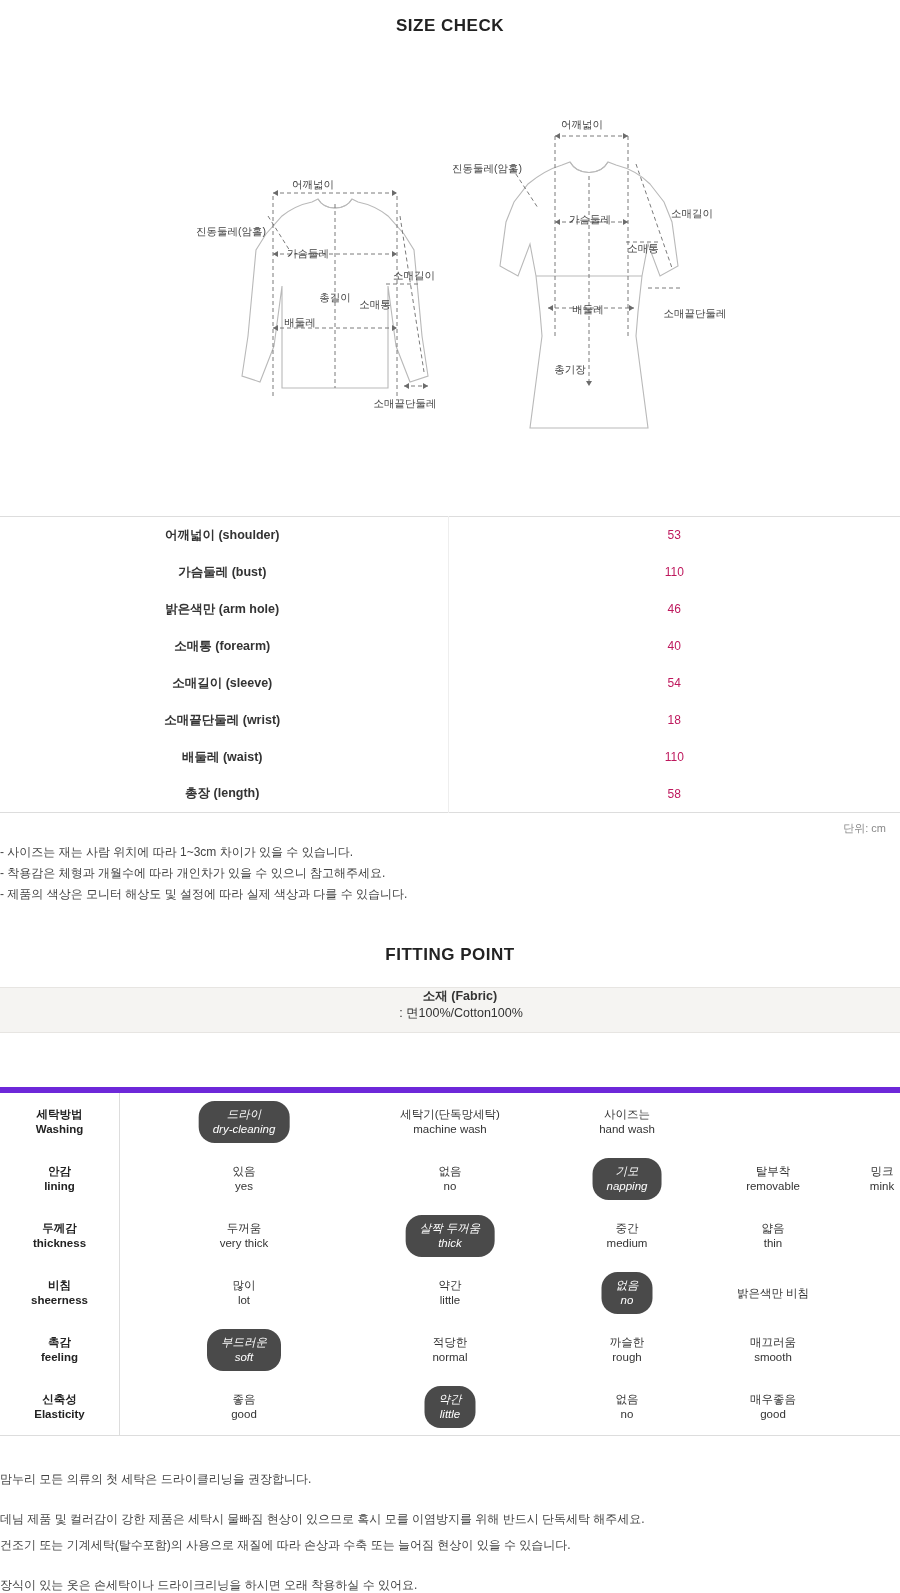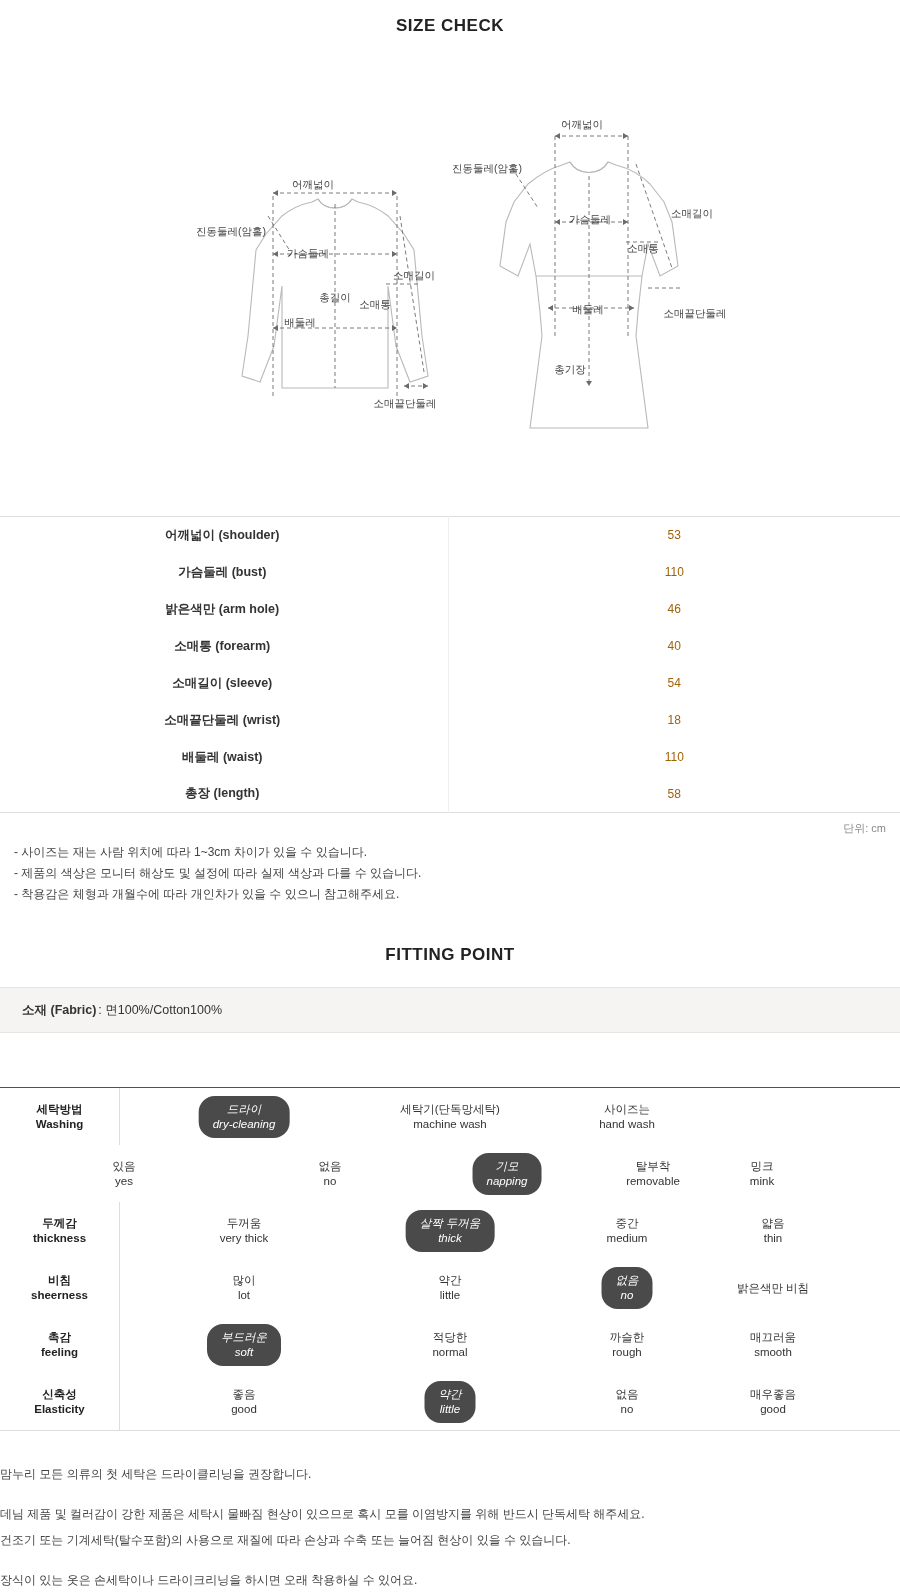--- a/index.html
+++ b/index.html
@@ -52,64 +52,65 @@
   .size-table td.label {
     width: 448px;
     text-align: center;
     font-weight: bold;
     border-right: 1px solid #eeeeee;
     padding-right: 4px;
   }
   .size-table td.value {
     text-align: center;
     font-size: 12px;
-    color: #a16207;
+    color: #be185d;
     width: 452px;
   }
   .size-table td.value .v { display: inline-block; width: 120px; }
   .unit-note {
     text-align: right;
     font-size: 11px;
     color: #888;
     padding: 8px 14px 0 0;
   }
   .notes {
     padding: 6px 0 0 0;
     font-size: 12px;
     line-height: 21px;
     color: #444;
   }
-  .notes div { padding-left: 14px; }
+  .notes div { padding-left: 0; }
 
   
   .fitting-title {
     text-align: center;
     font-size: 17px;
     font-weight: bold;
     color: #222;
     margin: 40px 0 22px 0;
     letter-spacing: 0.5px;
   }
   .fabric-bar {
     background: #f5f4f2;
     border-top: 1px solid #e7e5e2;
     border-bottom: 1px solid #e7e5e2;
     height: 46px;
     display: flex;
     align-items: center;
     padding-left: 22px;
     font-size: 12.5px;
     color: #333;
+    flex-direction: column;
   }
   .fabric-bar b { font-weight: bold; margin-right: 2px; }
 
   
   .matrix {
     width: 900px;
-    border-top: 1px solid #6d28d9;
+    border-top: 6px solid #6d28d9;
     border-bottom: 1px solid #dddddd;
     margin-top: 54px;
     position: relative;
   }
   .mrow {
     display: flex;
     align-items: center;
     height: 57px;
     position: relative;
   }
@@ -299,22 +300,22 @@
         <td class="label">총장 (length)</td>
         <td class="value"><span class="v">58</span></td>
       </tr>
     </tbody>
   </table>
 
   <div class="unit-note">단위: cm</div>
 
   <div class="notes">
     <div>- 사이즈는 재는 사람 위치에 따라 1~3cm 차이가 있을 수 있습니다.</div>
+    <div>- 착용감은 체형과 개월수에 따라 개인차가 있을 수 있으니 참고해주세요.</div>
     <div>- 제품의 색상은 모니터 해상도 및 설정에 따라 실제 색상과 다를 수 있습니다.</div>
-    <div>- 착용감은 체형과 개월수에 따라 개인차가 있을 수 있으니 참고해주세요.</div>
   </div>
 
   <h2 class="fitting-title">FITTING POINT</h2>
 
   <div class="fabric-bar">
     <b>소재 (Fabric)</b>
     <span>: 면100%/Cotton100%</span>
   </div>
 
   <div class="matrix">
@@ -334,20 +335,24 @@
           <span class="en">machine wash</span>
         </div>
         <div class="opt" style="left:507px">
           <span class="ko">사이즈는</span>
           <span class="en">hand wash</span>
         </div>
       </div>
     </div>
 
     <div class="mrow">
+      <div class="rowlabel">
+        <span>안감</span>
+        <span>lining</span>
+      </div>
       <div class="opts">
         <div class="opt" style="left:124px">
           <span class="ko">있음</span>
           <span class="en">yes</span>
         </div>
         <div class="opt" style="left:330px">
           <span class="ko">없음</span>
           <span class="en">no</span>
         </div>
         <div class="opt sel" style="left:507px">

